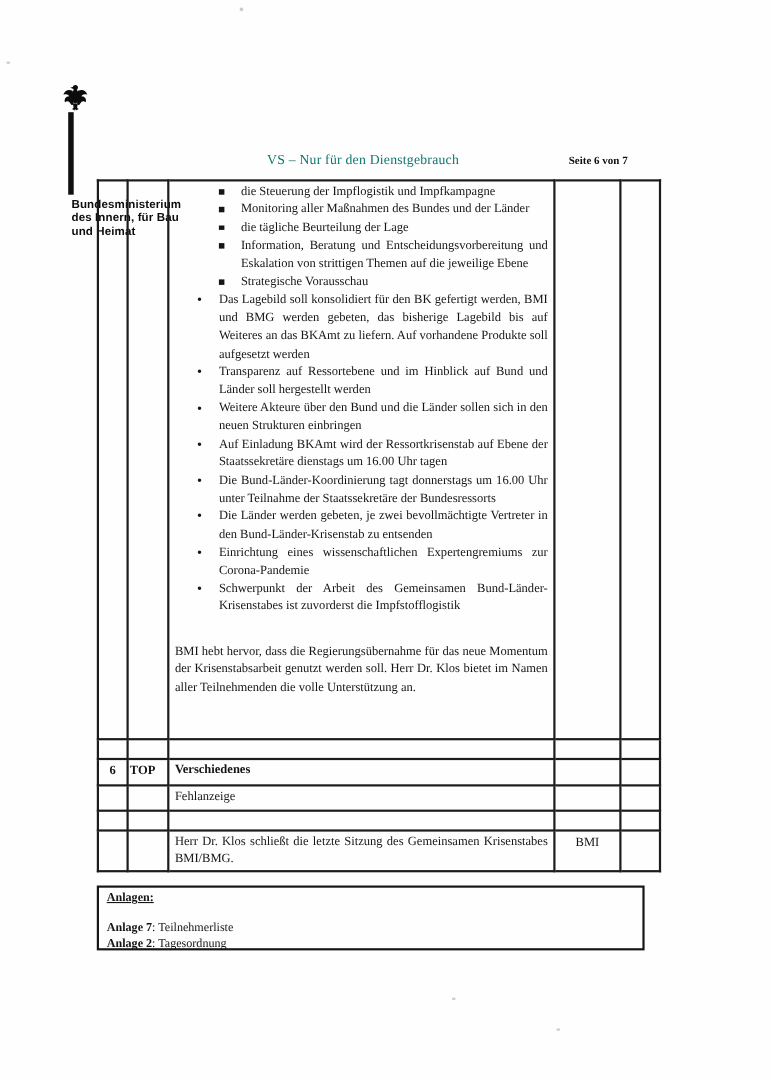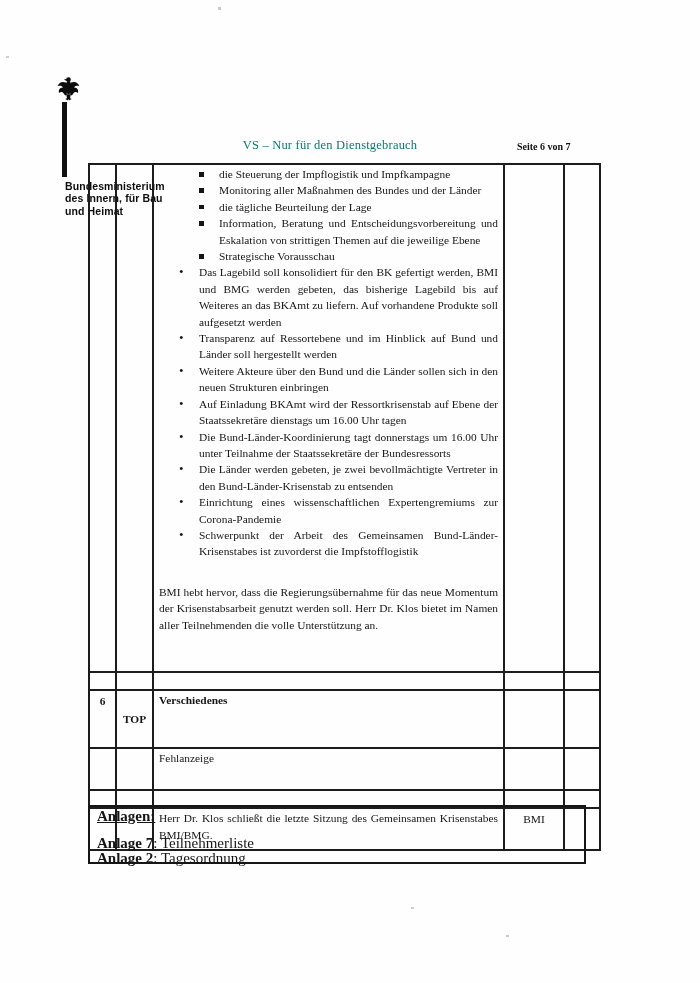--- a/index.html
+++ b/index.html
@@ -29,21 +29,21 @@
   
   .main-table {
     position:absolute; left:88px; top:163px;
     border-collapse:collapse; table-layout:fixed; width:511px;
   }
   .main-table td {
     border:2px solid #1c1c1c; vertical-align:top;
     font-size:11.4px; line-height:16.4px; padding:1px 5px;
   }
   td.c-num  { text-align:center; font-weight:bold; padding:2px 1px; }
-  td.c-top  { text-align:center; font-weight:bold; padding:20px 1px; }
+  td.c-top  { font-weight:bold; padding:2px 1px; }
   td.c-resp { text-align:center; padding:2px 17px; }
   .bold { font-weight:bold; }
   
   ul.bullets, ul.subbullets { list-style:none; }
   ul.bullets > li {
     position:relative; padding-left:40px; text-align:justify; 
   }
   ul.bullets > li::before {
     content:"\2022"; position:absolute; left:20px; top:0; font-size:13px;
   }
@@ -53,21 +53,21 @@
   ul.subbullets > li::before {
     content:""; position:absolute; left:40px; top:6px;
     width:4.5px; height:4.5px; background:#151515;
   }
   .closing-paragraph { margin-top:24px; text-align:justify; }
   .row-text { text-align:justify; }
   
   .anlagen-box {
     position:absolute; left:88px; top:805px; width:498px; height:59px;
     border:2px solid #161616; padding:2px 7px;
-    font-size:15px; line-height:15px;
+    font-size:11px; line-height:15px;
   }
   .anlagen-title { font-weight:bold; text-decoration:underline; margin-bottom:12px; }
   
   .speck { position:absolute; background:#9a9a9a; opacity:0.5; }
 </style>
 </head>
 <body>
 
 <div class="page">
 

